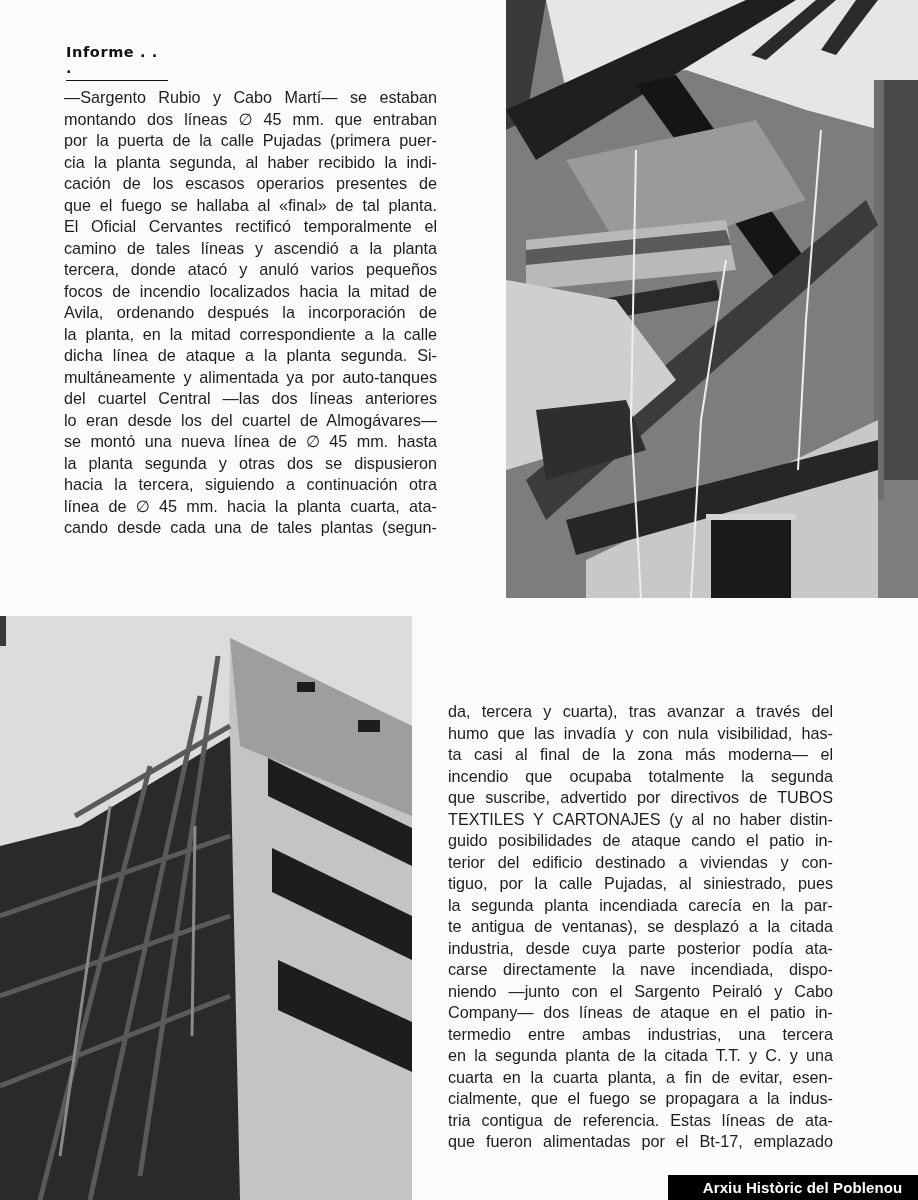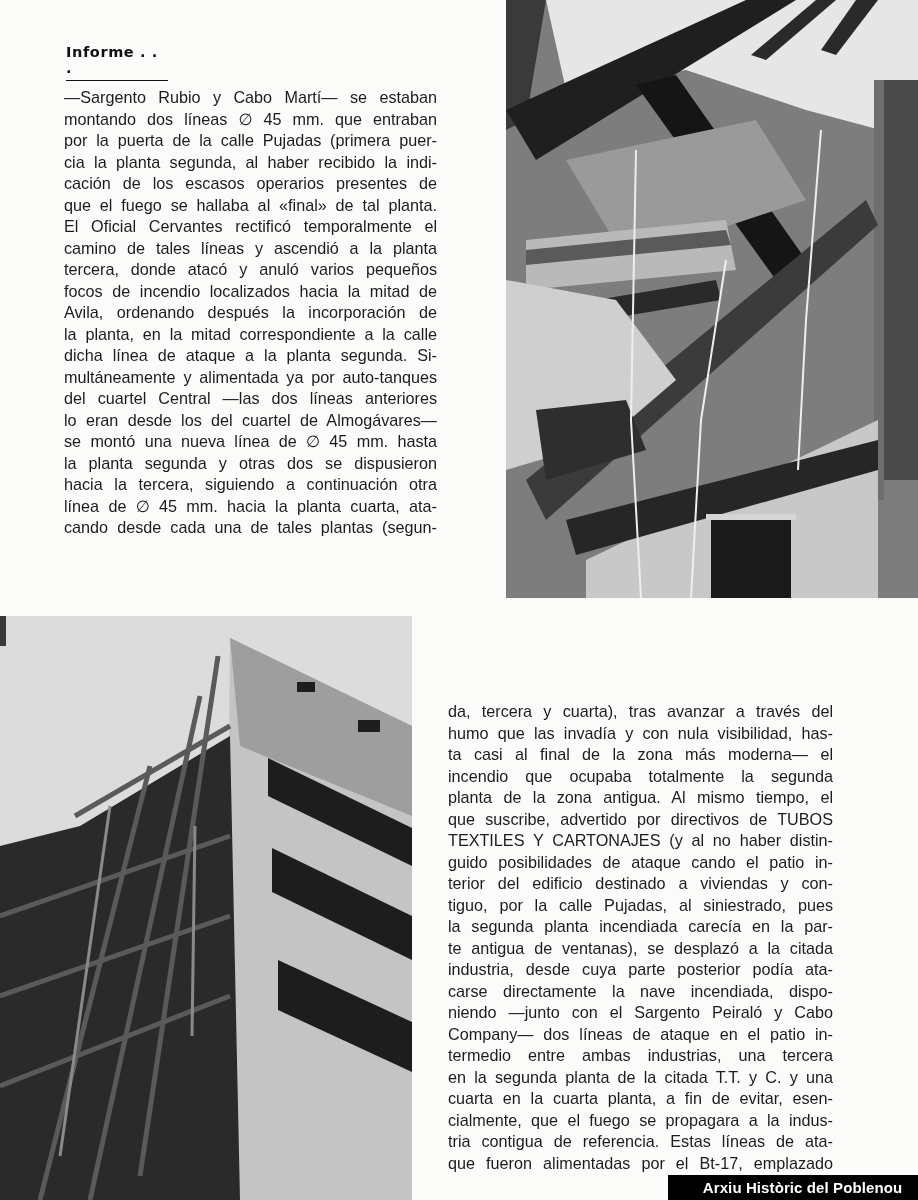--- a/index.html
+++ b/index.html
@@ -57,21 +57,20 @@
     <span class="ln">la planta segunda y otras dos se dispusieron</span>
     <span class="ln">hacia la tercera, siguiendo a continuación otra</span>
     <span class="ln">línea de ∅ 45 mm. hacia la planta cuarta, ata-</span>
     <span class="ln">cando desde cada una de tales plantas (segun-</span>
   </div>
 <div id="col-right" class="col">
     <span class="ln">da, tercera y cuarta), tras avanzar a través del</span>
     <span class="ln">humo que las invadía y con nula visibilidad, has-</span>
     <span class="ln">ta casi al final de la zona más moderna— el</span>
     <span class="ln">incendio que ocupaba totalmente la segunda</span>
-    <span class="ln">planta de la zona antigua. Al mismo tiempo, el</span>
     <span class="ln">que suscribe, advertido por directivos de TUBOS</span>
     <span class="ln">TEXTILES Y CARTONAJES (y al no haber distin-</span>
     <span class="ln">guido posibilidades de ataque cando el patio in-</span>
     <span class="ln">terior del edificio destinado a viviendas y con-</span>
     <span class="ln">tiguo, por la calle Pujadas, al siniestrado, pues</span>
     <span class="ln">la segunda planta incendiada carecía en la par-</span>
     <span class="ln">te antigua de ventanas), se desplazó a la citada</span>
     <span class="ln">industria, desde cuya parte posterior podía ata-</span>
     <span class="ln">carse directamente la nave incendiada, dispo-</span>
     <span class="ln">niendo —junto con el Sargento Peiraló y Cabo</span>

